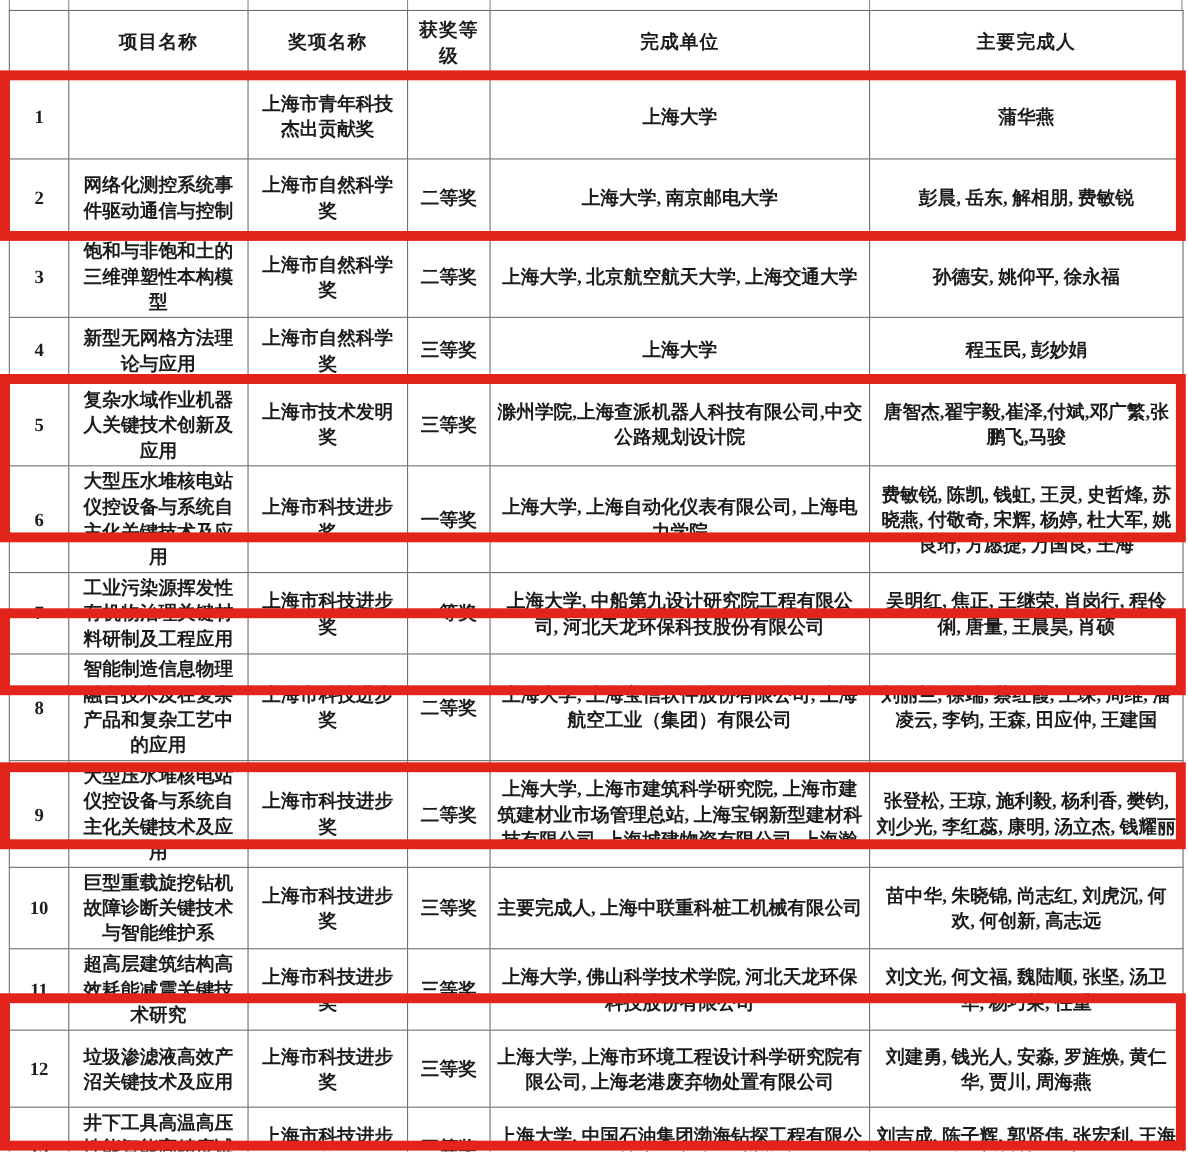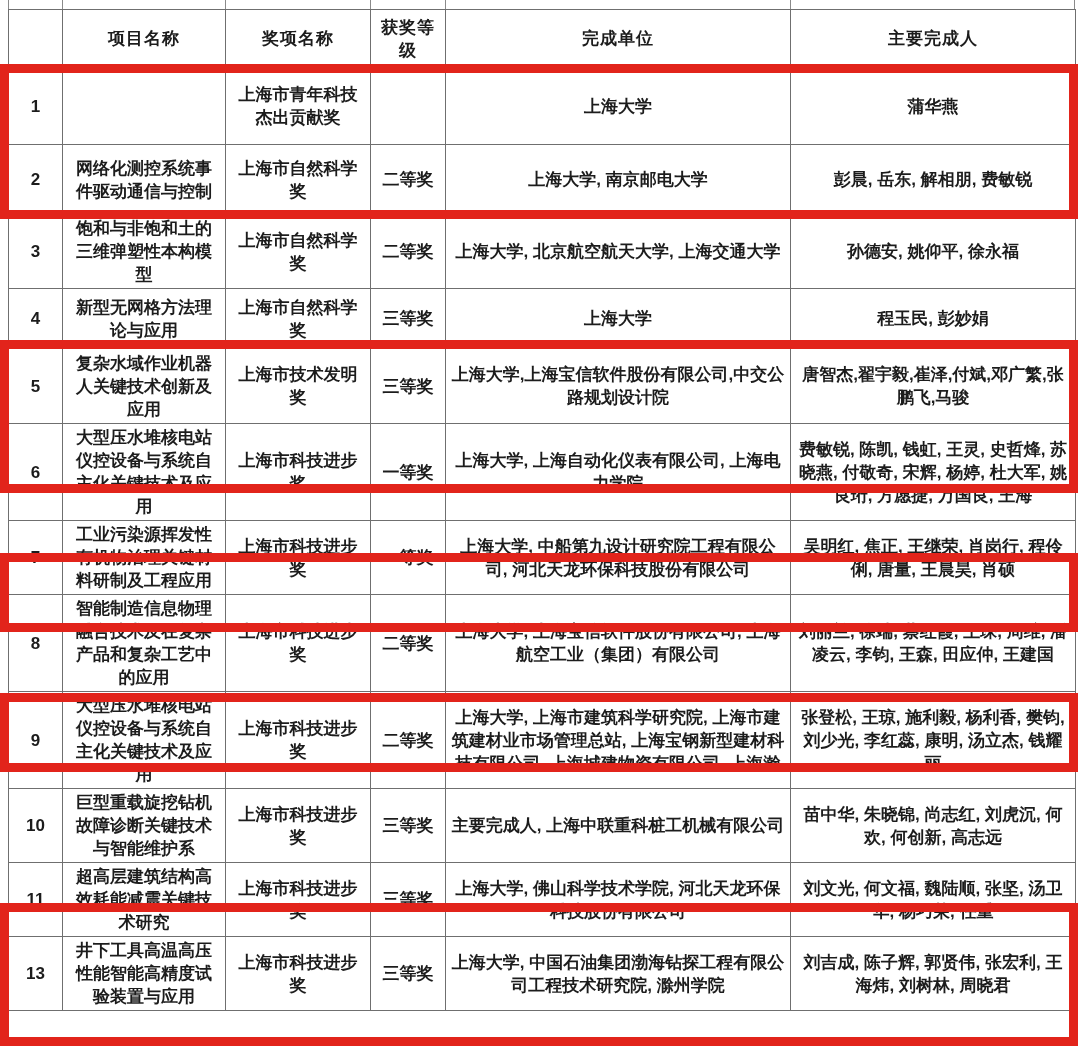--- a/index.html
+++ b/index.html
@@ -1,20 +1,20 @@
 <!DOCTYPE html>
 <html><head>
 <meta charset="utf-8">
 <style>
   html,body{margin:0;padding:0;background:#ffffff;}
   .page{
     position:relative;
     width:1080px;height:1047px;
     background:#ffffff;
-    font-family:Liberation Sans, sans-serif;
+    font-family:Liberation Serif, serif;
     color:#1c1c1c;
     overflow:hidden;
   }
   table.awards{
     position:absolute;left:8px;top:9px;
     width:1067px;
     border-collapse:collapse;
     table-layout:fixed;
   }
   .awards th,.awards td{
@@ -112,21 +112,21 @@
         <td class="c2">上海市自然科学奖</td>
         <td class="c3">三等奖</td>
         <td class="c4">上海大学</td>
         <td class="c5">程玉民, 彭妙娟</td>
       </tr>
       <tr style="height:75px">
         <td class="c0">5</td>
         <td class="c1">复杂水域作业机器人关键技术创新及应用</td>
         <td class="c2">上海市技术发明奖</td>
         <td class="c3">三等奖</td>
-        <td class="c4">上海大学,上海宝信软件股份有限公司,中交公路规划设计院</td>
+        <td class="c4">滁州学院,上海查派机器人科技有限公司,中交公路规划设计院</td>
         <td class="c5">唐智杰,翟宇毅,崔泽,付斌,邓广繁,张鹏飞,马骏</td>
       </tr>
       <tr style="height:70px">
         <td class="c0">6</td>
         <td class="c1">大型压水堆核电站仪控设备与系统自主化关键技术及应用</td>
         <td class="c2">上海市科技进步奖</td>
         <td class="c3">一等奖</td>
         <td class="c4">上海大学, 上海自动化仪表有限公司, 上海电力学院</td>
         <td class="c5">费敏锐, 陈凯, 钱虹, 王灵, 史哲烽, 苏晓燕, 付敬奇, 宋辉, 杨婷, 杜大军, 姚良珩, 方愿捷, 万国良, 王海</td>
       </tr>
@@ -162,20 +162,28 @@
         <td class="c4">主要完成人, 上海中联重科桩工机械有限公司</td>
         <td class="c5">苗中华, 朱晓锦, 尚志红, 刘虎沉, 何欢, 何创新, 高志远</td>
       </tr>
       <tr style="height:70px">
         <td class="c0">11</td>
         <td class="c1">超高层建筑结构高效耗能减震关键技术研究</td>
         <td class="c2">上海市科技进步奖</td>
         <td class="c3">三等奖</td>
         <td class="c4">上海大学, 佛山科学技术学院, 河北天龙环保科技股份有限公司</td>
         <td class="c5">刘文光, 何文福, 魏陆顺, 张坚, 汤卫华, 杨巧荣, 任重</td>
+      </tr>
+      <tr style="height:70px">
+        <td class="c0">12</td>
+        <td class="c1">垃圾渗滤液高效产沼关键技术及应用</td>
+        <td class="c2">上海市科技进步奖</td>
+        <td class="c3">三等奖</td>
+        <td class="c4">上海大学, 上海市环境工程设计科学研究院有限公司, 上海老港废弃物处置有限公司</td>
+        <td class="c5">刘建勇, 钱光人, 安淼, 罗旌焕, 黄仁华, 贾川, 周海燕</td>
       </tr>
       <tr style="height:67px">
         <td class="c0">13</td>
         <td class="c1">井下工具高温高压性能智能高精度试验装置与应用</td>
         <td class="c2">上海市科技进步奖</td>
         <td class="c3">三等奖</td>
         <td class="c4">上海大学, 中国石油集团渤海钻探工程有限公司工程技术研究院, 滁州学院</td>
         <td class="c5">刘吉成, 陈子辉, 郭贤伟, 张宏利, 王海炜, 刘树林, 周晓君</td>
       </tr>
 

